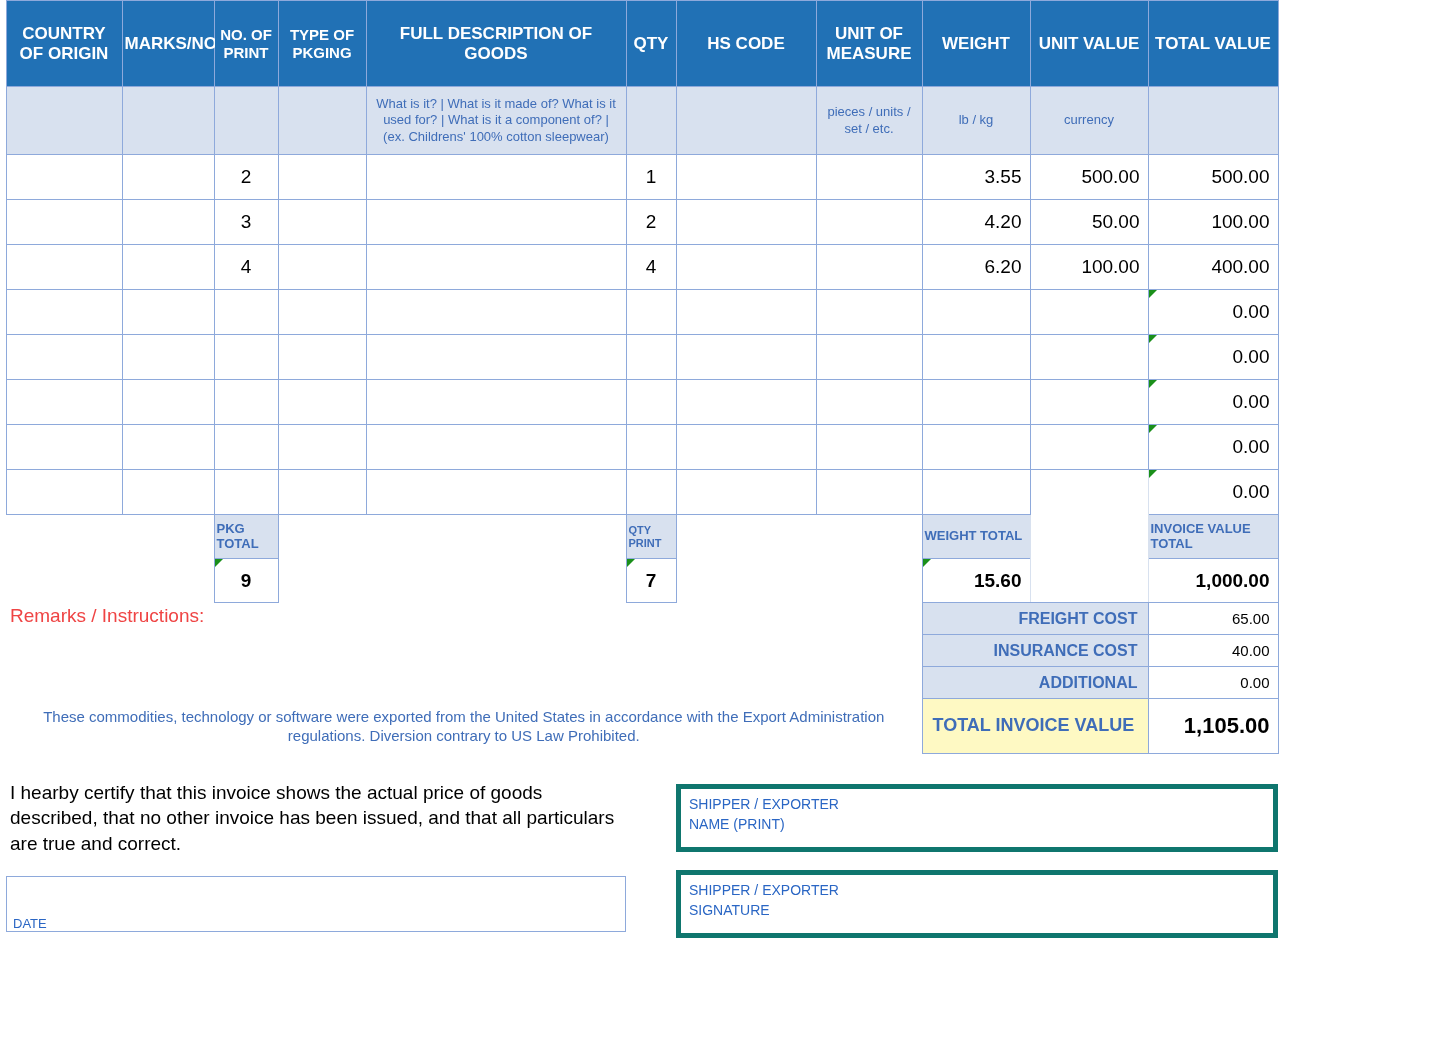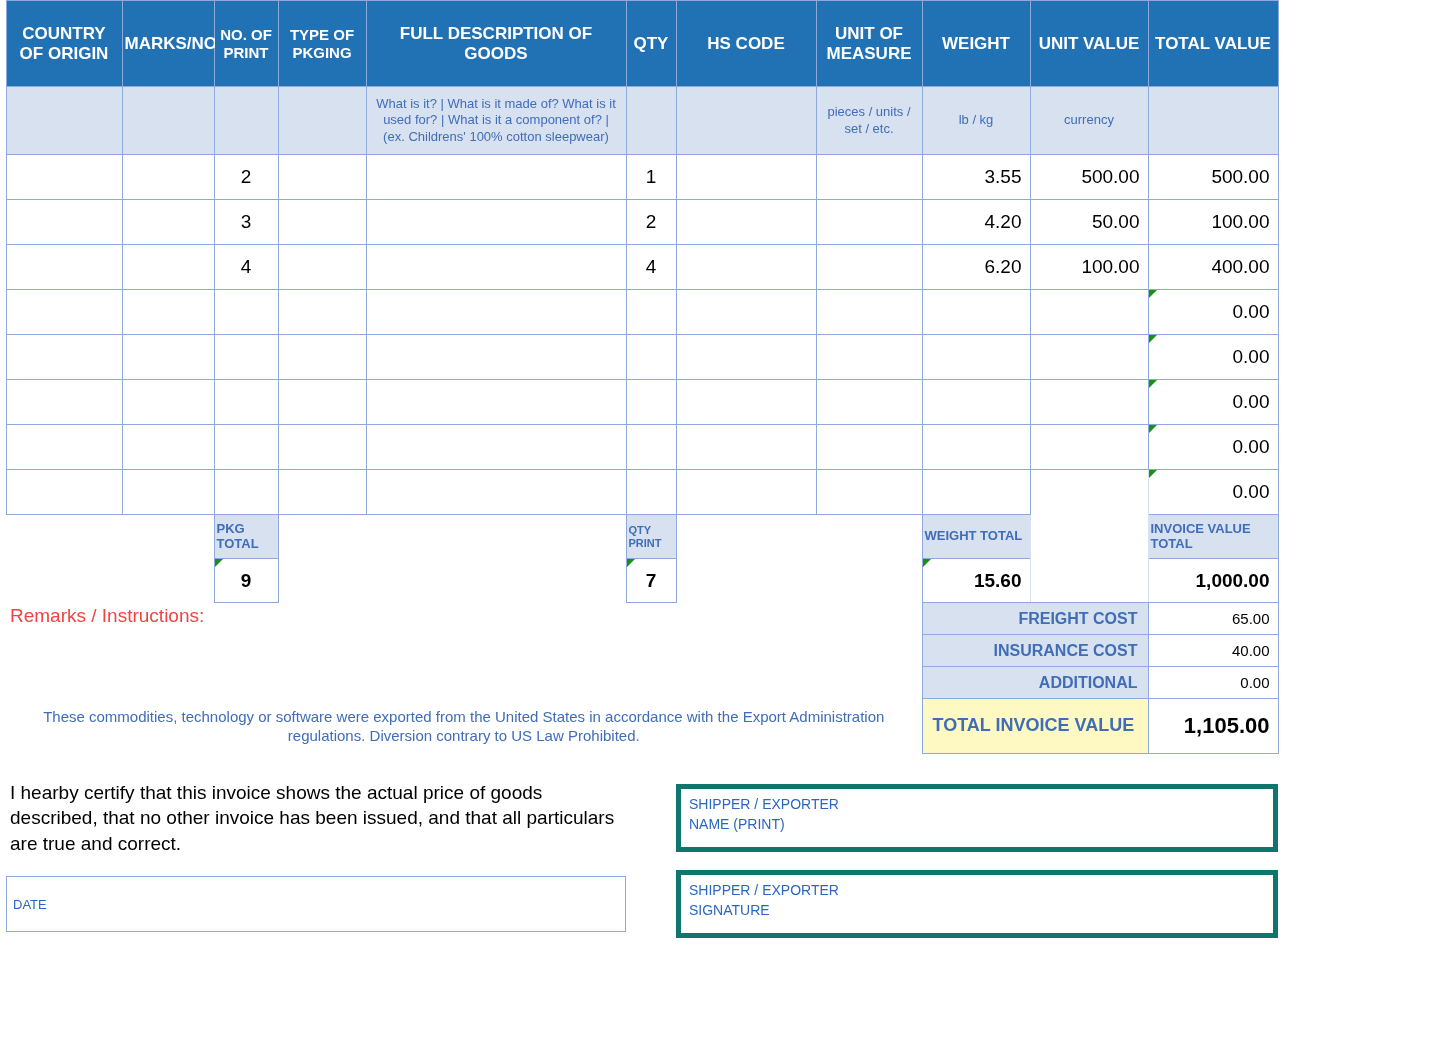--- a/index.html
+++ b/index.html
@@ -144,21 +144,21 @@
     font-size: 14px;
     line-height: 1.4;
   }
   .datebox {
     border: 1px solid #8ea9db;
     min-height: 56px;
     padding: 0 6px;
     color: #2a66c4;
     font-size: 13px;
     display: flex;
-    align-items: center;
+    align-items: flex-end;
   }
   .tight td { height: 32px; }
   .blank-lg { border-left:1px solid #d8e1ef; border-right:1px solid #d8e1ef; }
 </style>
 </head>
 <body>
 
 <div class="sheet">
 <table>
   <colgroup>

